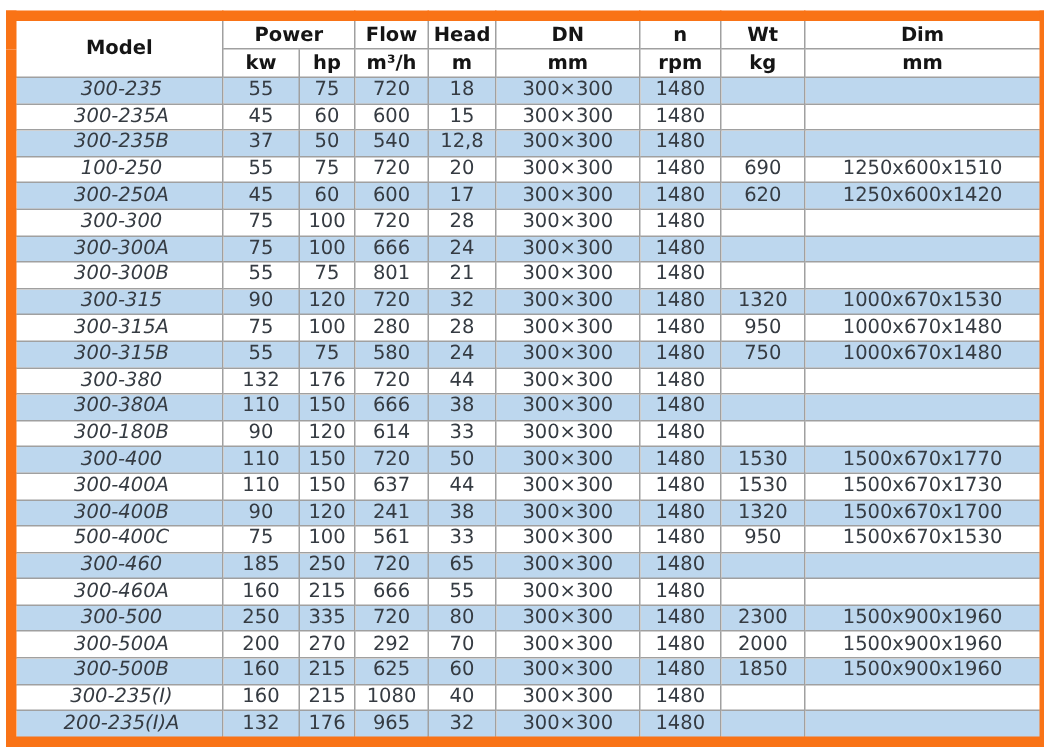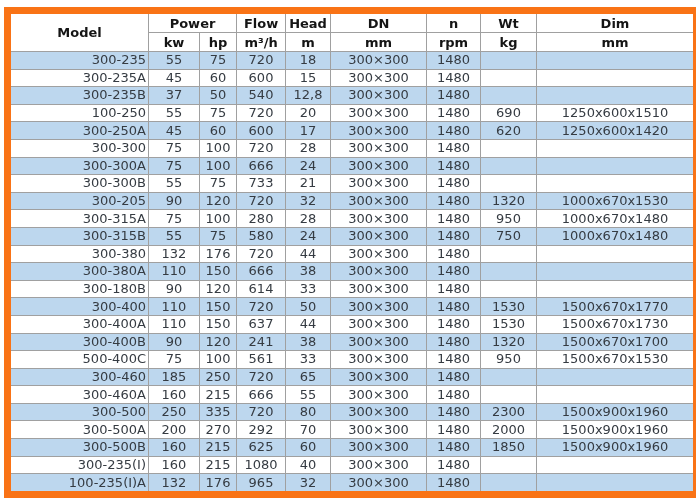--- a/index.html
+++ b/index.html
@@ -41,22 +41,23 @@
   .spec-table tbody tr.alt td {
     background: #bdd7ee;
   }
   .spec-table tbody tr td {
     background: #ffffff;
   }
   .spec-table tbody tr.alt td {
     background: #bdd7ee;
   }
   .spec-table td.model-cell {
-    text-align: right;
+    text-align: center;
     padding-left: 5px;
+    font-style: italic;
   }
 </style>
 </head>
 <body>
 
 <table class="spec-table">
   <colgroup>
     <col style="width:141px">
     <col style="width:51px">
     <col style="width:37px">
@@ -164,29 +165,29 @@
         <td>24</td>
         <td>300×300</td>
         <td>1480</td>
         <td></td>
         <td></td>
       </tr>
       <tr>
         <td class="model-cell">300-300B</td>
         <td>55</td>
         <td>75</td>
-        <td>733</td>
+        <td>801</td>
         <td>21</td>
         <td>300×300</td>
         <td>1480</td>
         <td></td>
         <td></td>
       </tr>
       <tr class="alt">
-        <td class="model-cell">300-205</td>
+        <td class="model-cell">300-315</td>
         <td>90</td>
         <td>120</td>
         <td>720</td>
         <td>32</td>
         <td>300×300</td>
         <td>1480</td>
         <td>1320</td>
         <td>1000x670x1530</td>
       </tr>
       <tr>
@@ -348,21 +349,21 @@
         <td>160</td>
         <td>215</td>
         <td>1080</td>
         <td>40</td>
         <td>300×300</td>
         <td>1480</td>
         <td></td>
         <td></td>
       </tr>
       <tr class="alt">
-        <td class="model-cell">100-235(I)A</td>
+        <td class="model-cell">200-235(I)A</td>
         <td>132</td>
         <td>176</td>
         <td>965</td>
         <td>32</td>
         <td>300×300</td>
         <td>1480</td>
         <td></td>
         <td></td>
       </tr>
     </tbody>

